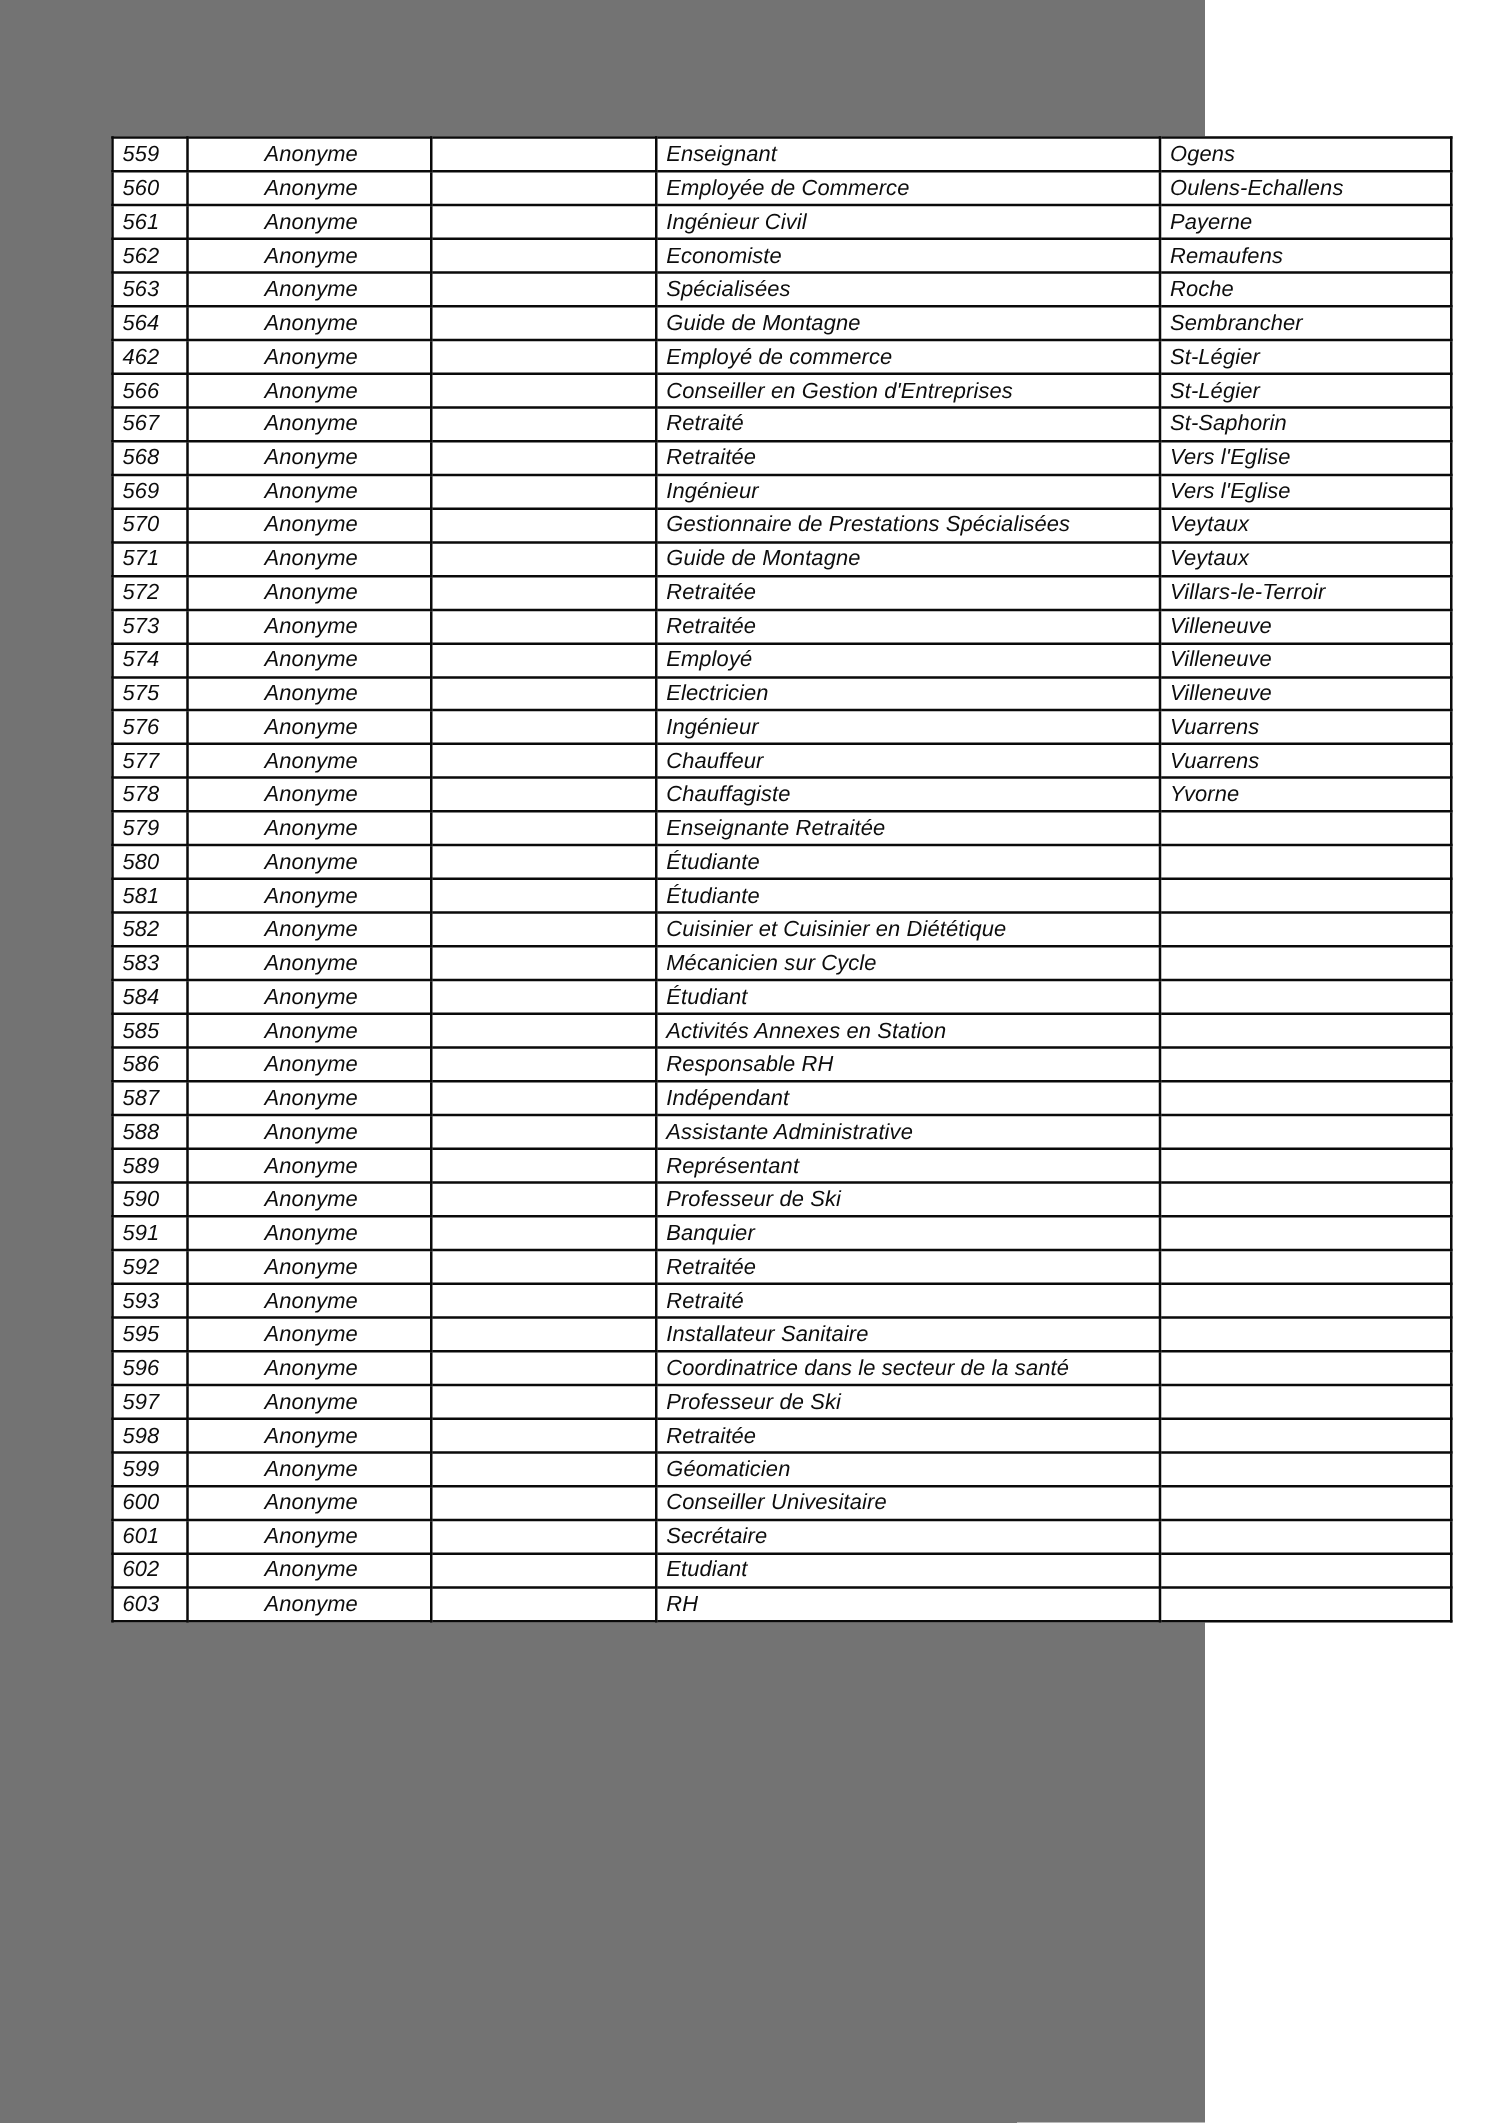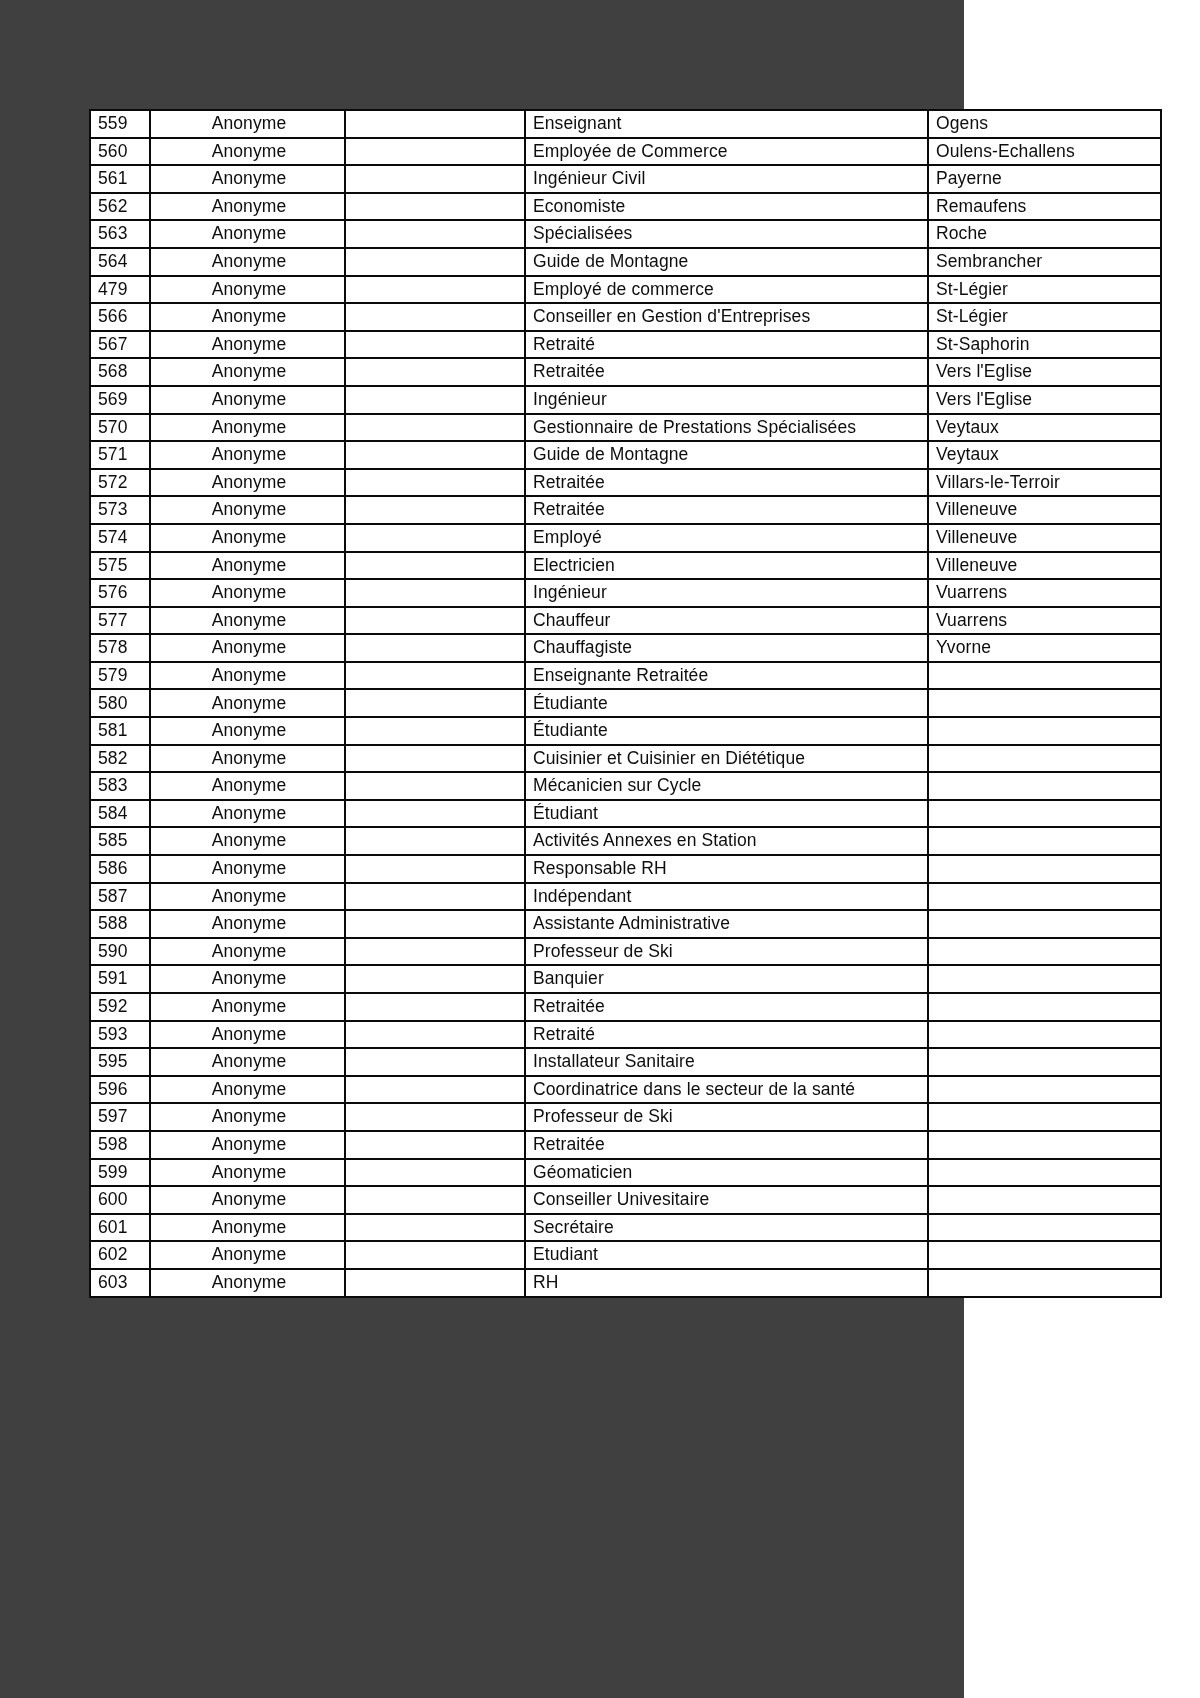--- a/index.html
+++ b/index.html
@@ -13,21 +13,22 @@
     position: relative;
     font-family: "Liberation Sans", sans-serif;
     color: #0d0d0d;
     overflow: hidden;
   }
   .page {
     position: absolute;
     left: 0; top: 0;
     width: 964px;
     height: 1698px;
-    background: #404040;
+    background: #737373;
+    font-style: italic;
   }
   table.scan-table {
     position: absolute;
     left: 89px;
     top: 109px;
     width: 1006px;
     height: 1189px;
     border-collapse: collapse;
     table-layout: fixed;
     background: #ffffff;
@@ -91,21 +92,21 @@
           <td class="c4">Roche</td>
         </tr>
         <tr>
           <td class="c0">564</td>
           <td class="c1">Anonyme</td>
           <td class="c2"></td>
           <td class="c3">Guide de Montagne</td>
           <td class="c4">Sembrancher</td>
         </tr>
         <tr>
-          <td class="c0">479</td>
+          <td class="c0">462</td>
           <td class="c1">Anonyme</td>
           <td class="c2"></td>
           <td class="c3">Employé de commerce</td>
           <td class="c4">St-Légier</td>
         </tr>
         <tr>
           <td class="c0">566</td>
           <td class="c1">Anonyme</td>
           <td class="c2"></td>
           <td class="c3">Conseiller en Gestion d'Entreprises</td>
@@ -256,20 +257,27 @@
           <td class="c1">Anonyme</td>
           <td class="c2"></td>
           <td class="c3">Indépendant</td>
           <td class="c4"></td>
         </tr>
         <tr>
           <td class="c0">588</td>
           <td class="c1">Anonyme</td>
           <td class="c2"></td>
           <td class="c3">Assistante Administrative</td>
+          <td class="c4"></td>
+        </tr>
+        <tr>
+          <td class="c0">589</td>
+          <td class="c1">Anonyme</td>
+          <td class="c2"></td>
+          <td class="c3">Représentant</td>
           <td class="c4"></td>
         </tr>
         <tr>
           <td class="c0">590</td>
           <td class="c1">Anonyme</td>
           <td class="c2"></td>
           <td class="c3">Professeur de Ski</td>
           <td class="c4"></td>
         </tr>
         <tr>

